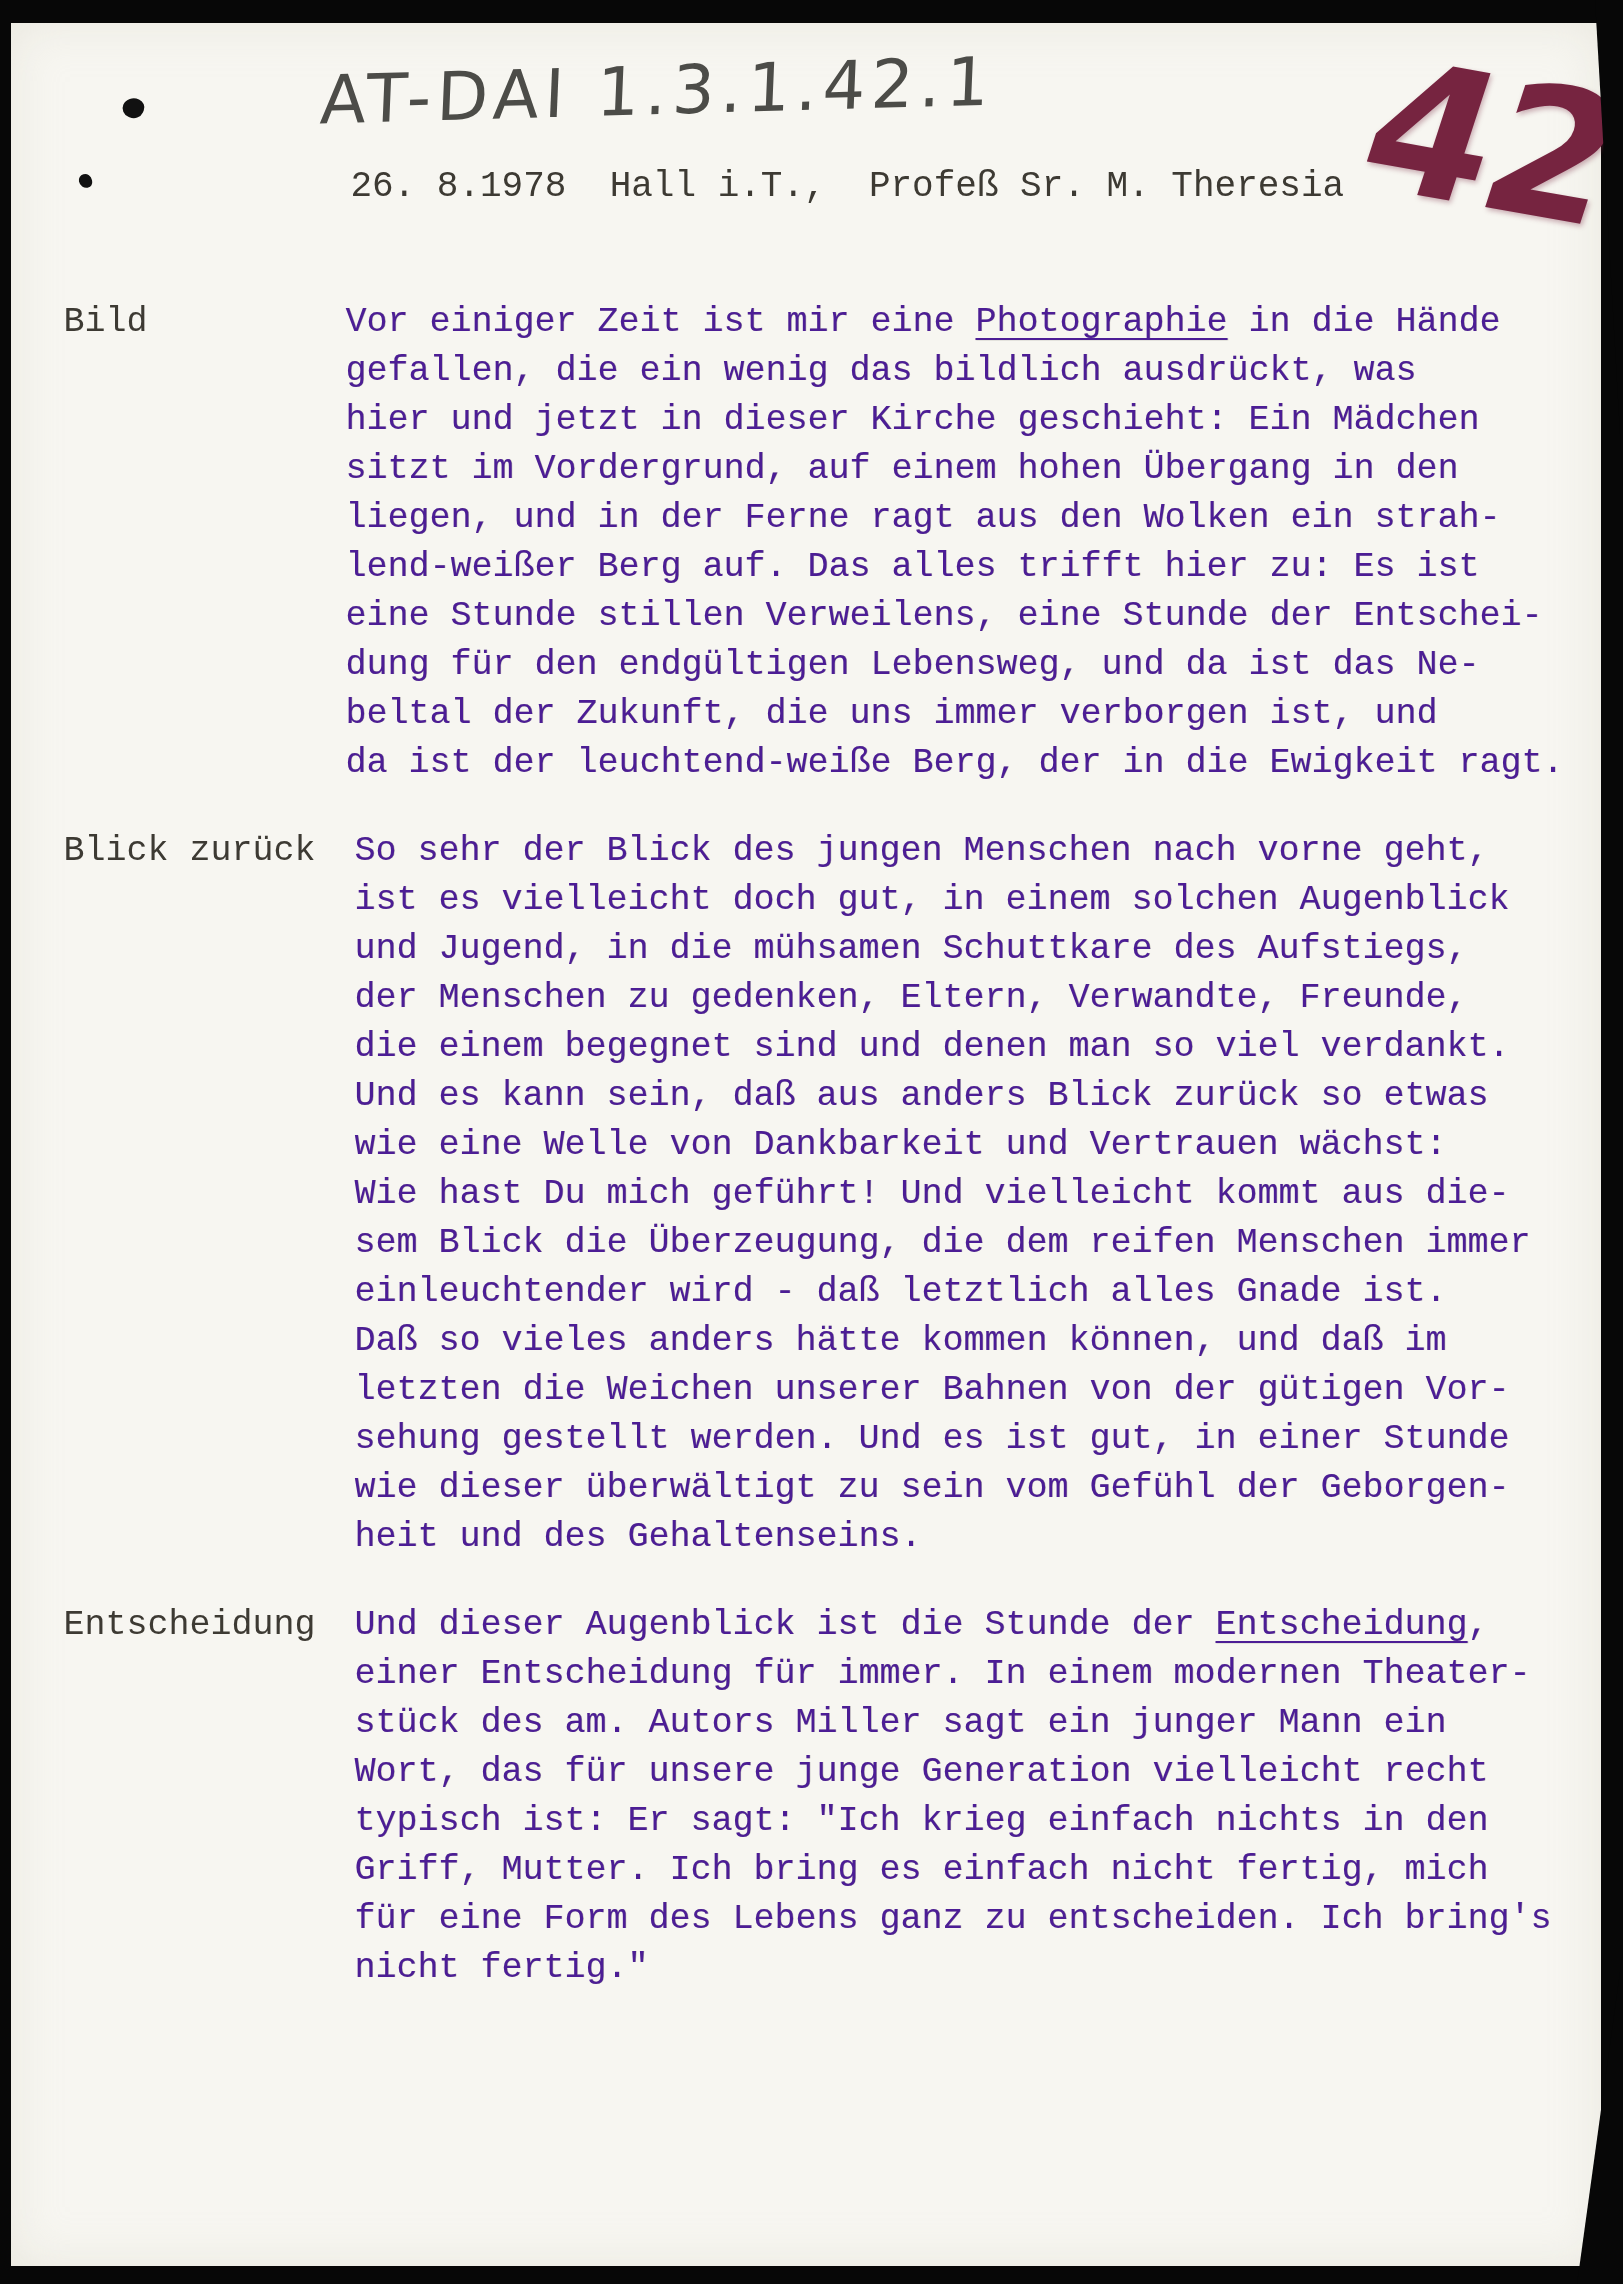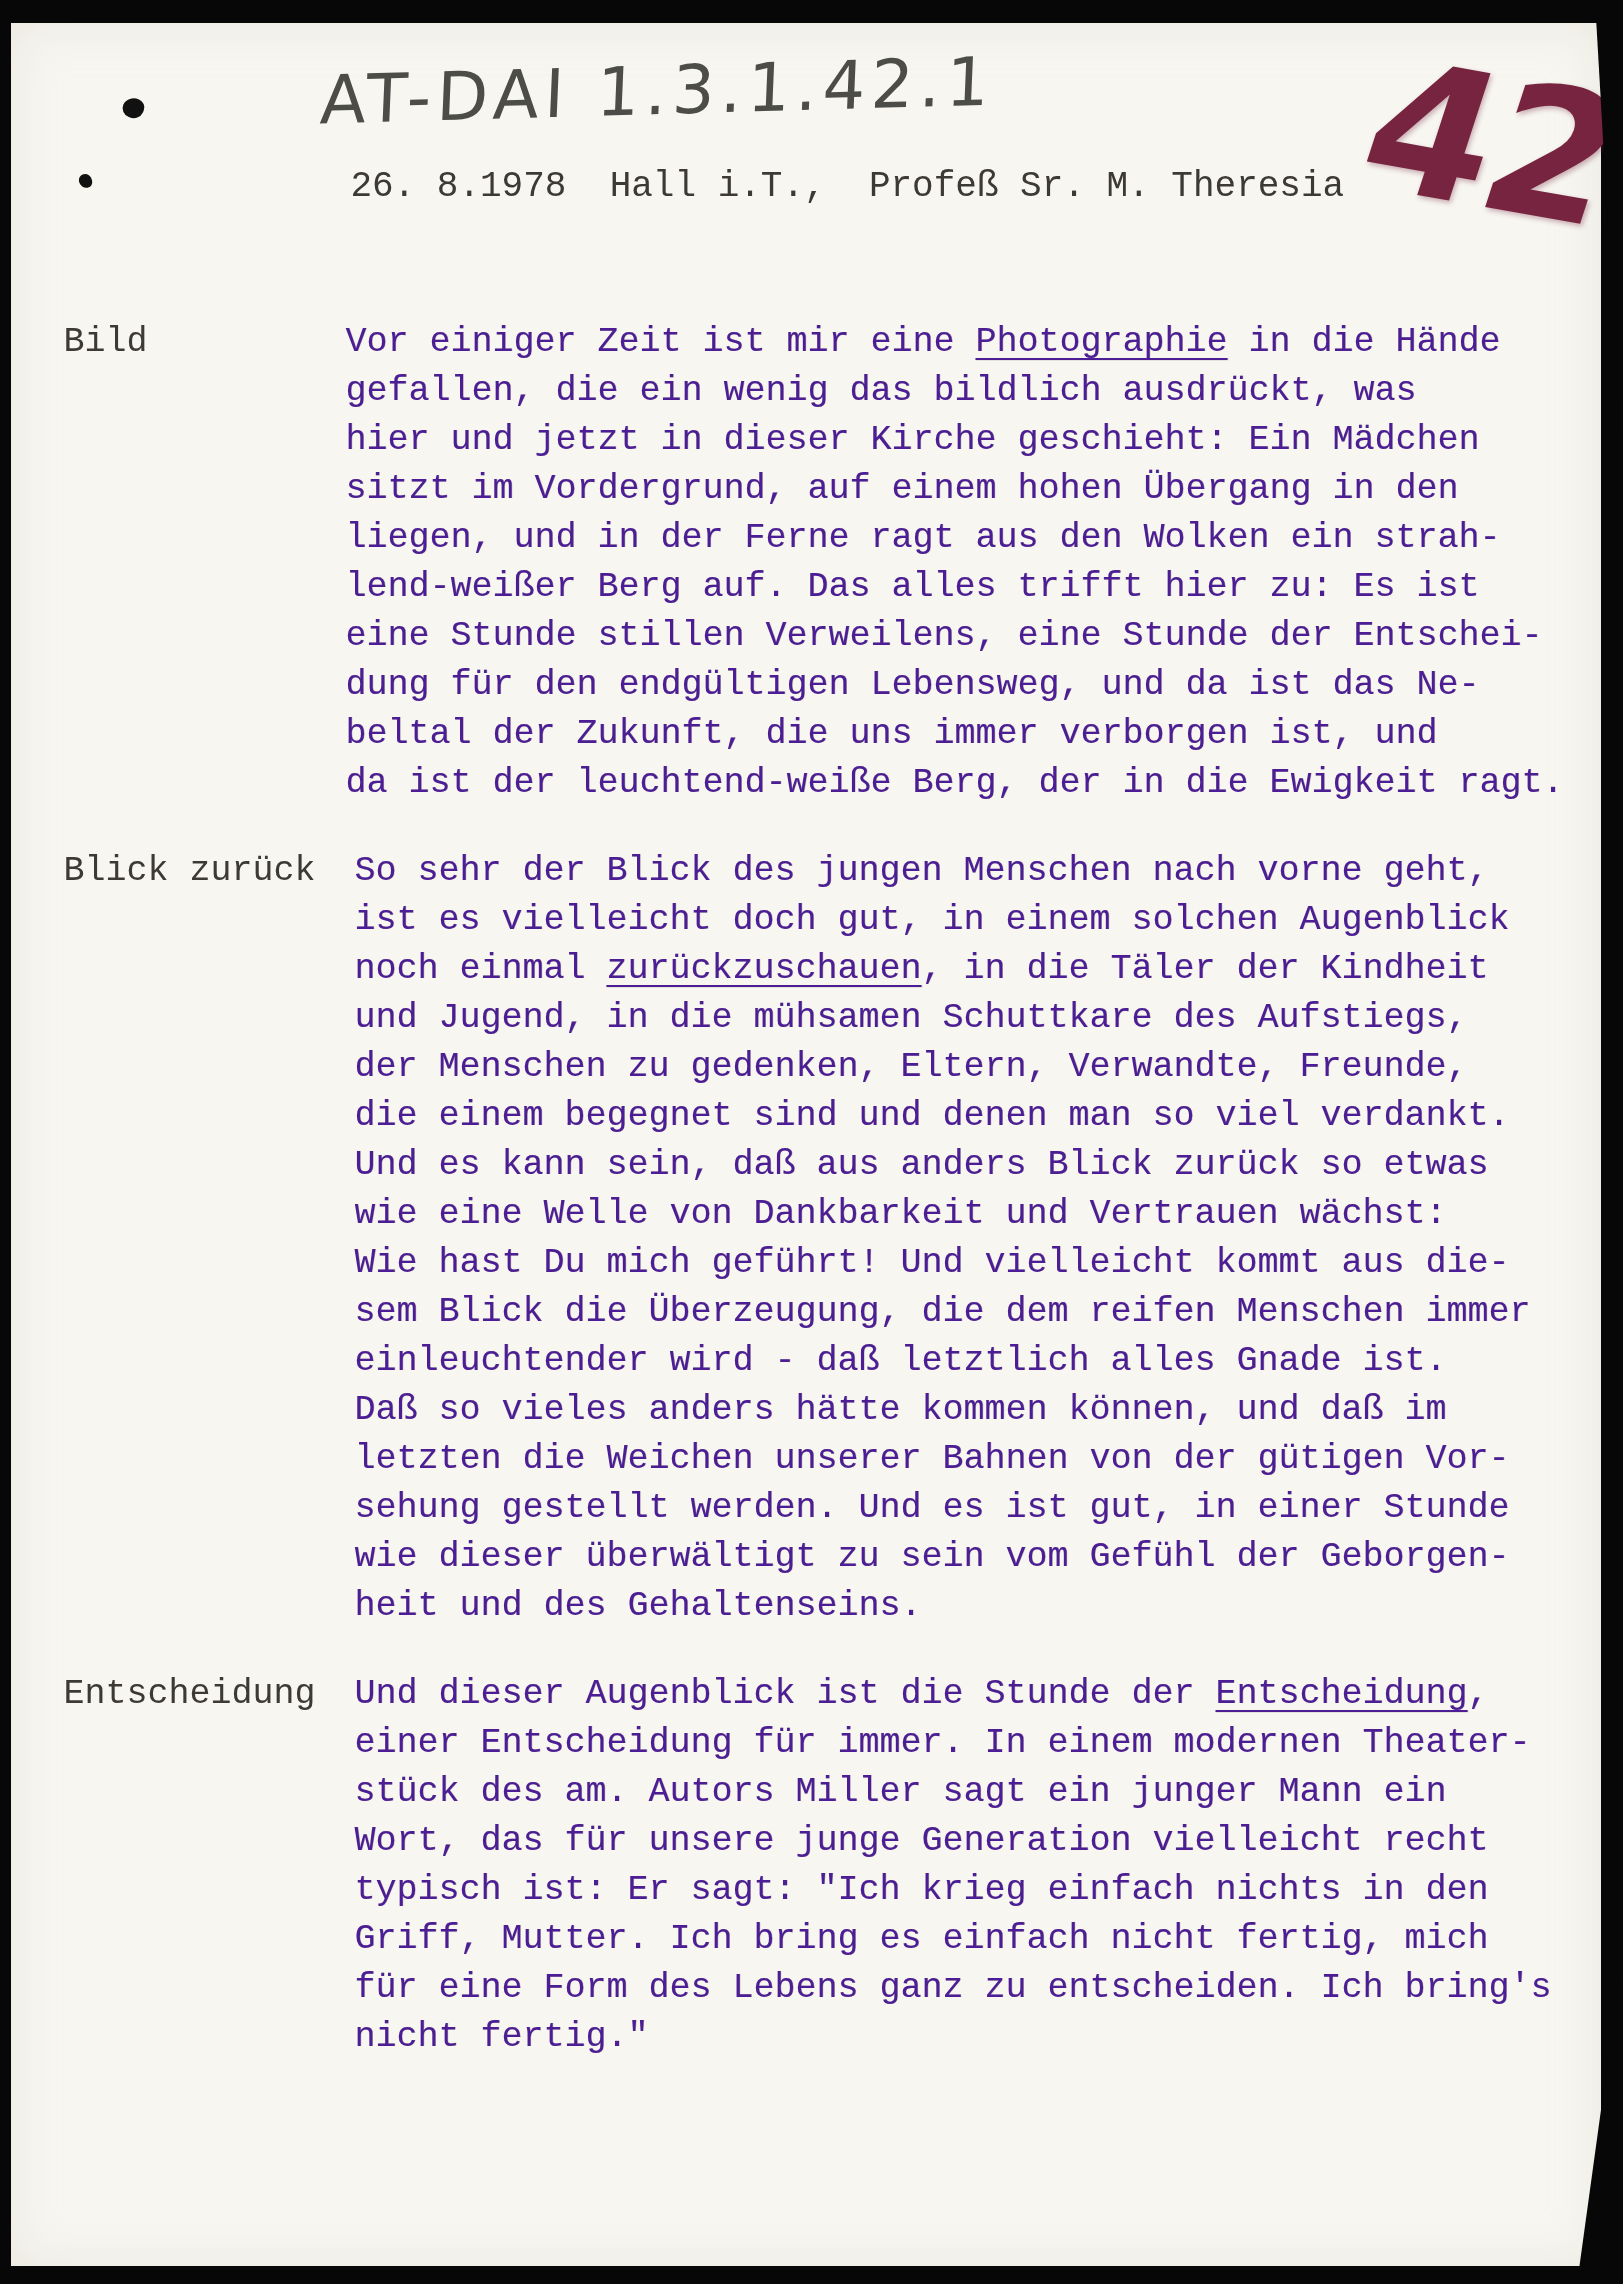--- a/index.html
+++ b/index.html
@@ -64,21 +64,21 @@
   }
   .typed-header {
     position: absolute;
     left: 339px; top: 143px;
     font-size: 36px;
     color: #3d3a33;
     white-space: pre;
   }
   .doc-body {
     position: absolute;
-    left: 52px; top: 295px;
+    left: 52px; top: 275px;
     width: 1526px;
   }
   .section { display: flex; align-items: flex-start; }
   .section + .section { margin-top: 39px; gap: 9px; }
   .margin-label {
     width: 282px;
     flex: 0 0 282px;
     font-size: 35px;
     line-height: 49px;
     color: #3d3a33;
@@ -127,21 +127,20 @@
           <div class="line">dung für den endgültigen Lebensweg, und da ist das Ne-</div>
           <div class="line">beltal der Zukunft, die uns immer verborgen ist, und</div>
           <div class="line">da ist der leuchtend-weiße Berg, der in die Ewigkeit ragt.</div>
         </div>
       </div>
       <div class="section">
         <div class="margin-label">Blick zurück</div>
         <div class="lines">
           <div class="line">So sehr der Blick des jungen Menschen nach vorne geht,</div>
           <div class="line">ist es vielleicht doch gut, in einem solchen Augenblick</div>
-          <div class="line">noch einmal <span class="ul">zurückzuschauen</span>, in die Täler der Kindheit</div>
           <div class="line">und Jugend, in die mühsamen Schuttkare des Aufstiegs,</div>
           <div class="line">der Menschen zu gedenken, Eltern, Verwandte, Freunde,</div>
           <div class="line">die einem begegnet sind und denen man so viel verdankt.</div>
           <div class="line">Und es kann sein, daß aus anders Blick zurück so etwas</div>
           <div class="line">wie eine Welle von Dankbarkeit und Vertrauen wächst:</div>
           <div class="line">Wie hast Du mich geführt! Und vielleicht kommt aus die-</div>
           <div class="line">sem Blick die Überzeugung, die dem reifen Menschen immer</div>
           <div class="line">einleuchtender wird - daß letztlich alles Gnade ist.</div>
           <div class="line">Daß so vieles anders hätte kommen können, und daß im</div>
           <div class="line">letzten die Weichen unserer Bahnen von der gütigen Vor-</div>

